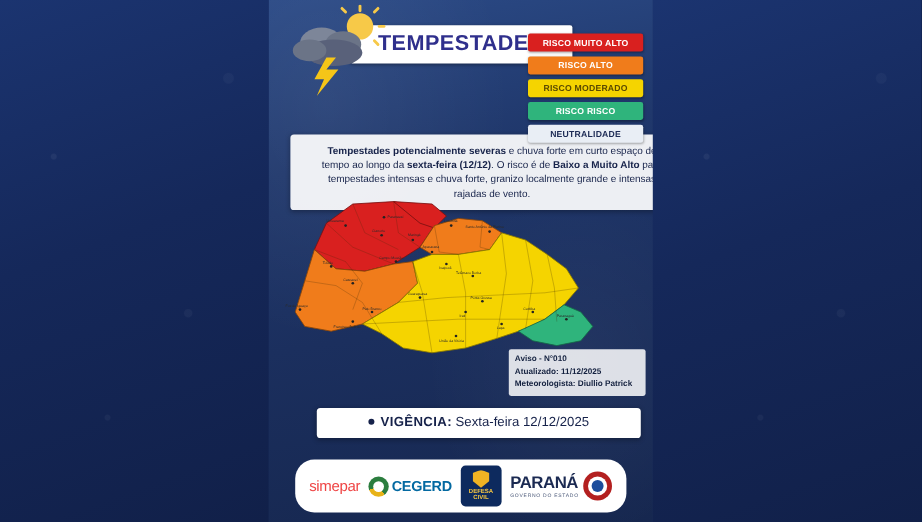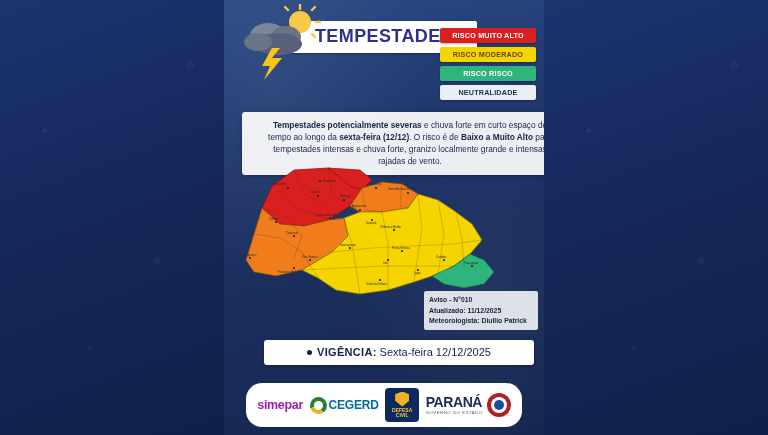--- a/index.html
+++ b/index.html
@@ -204,22 +204,22 @@
     background: #ffffff;
     border-radius: 16px;
     display: flex;
     align-items: center;
     justify-content: space-around;
     padding: 0 8px;
     box-sizing: border-box;
   }
   .logo-simepar {
     font-size: 12.5px;
-    font-weight: bold;
-    color: #a21caf;
+    font-weight: normal;
+    color: #ef4444;
     letter-spacing: -0.3px;
   }
   .logo-cegerd {
     display: flex;
     align-items: center;
     gap: 2px;
     font-size: 12px;
     font-weight: bold;
     color: #0369a1;
     letter-spacing: -0.2px;
@@ -456,20 +456,21 @@
           <g>
               <circle cx="156" cy="112" r="1.1" fill="#222"></circle>
               <text class="city-label" x="151" y="116">Irati</text>
             </g>
         </g>
       </svg>
     </div>
 
     <div class="legend">
       <div class="legend-item" style="background:#d9201f">RISCO MUITO ALTO</div>
+      <div class="legend-item" style="background:#f07c1b">RISCO ALTO</div>
       <div class="legend-item" style="background:#f5d400;color:#5a4a00">RISCO MODERADO</div>
       <div class="legend-item" style="background:#2fb47c">RISCO RISCO</div>
       <div class="legend-item neutral" style="background:#e9eef5">NEUTRALIDADE</div>
     </div>
 
     <div class="info-box" style="bottom:105px">
       <div>Aviso - N°010</div>
       <div>Atualizado: 11/12/2025</div>
       <div>Meteorologista: Diullio Patrick</div>
     </div>

